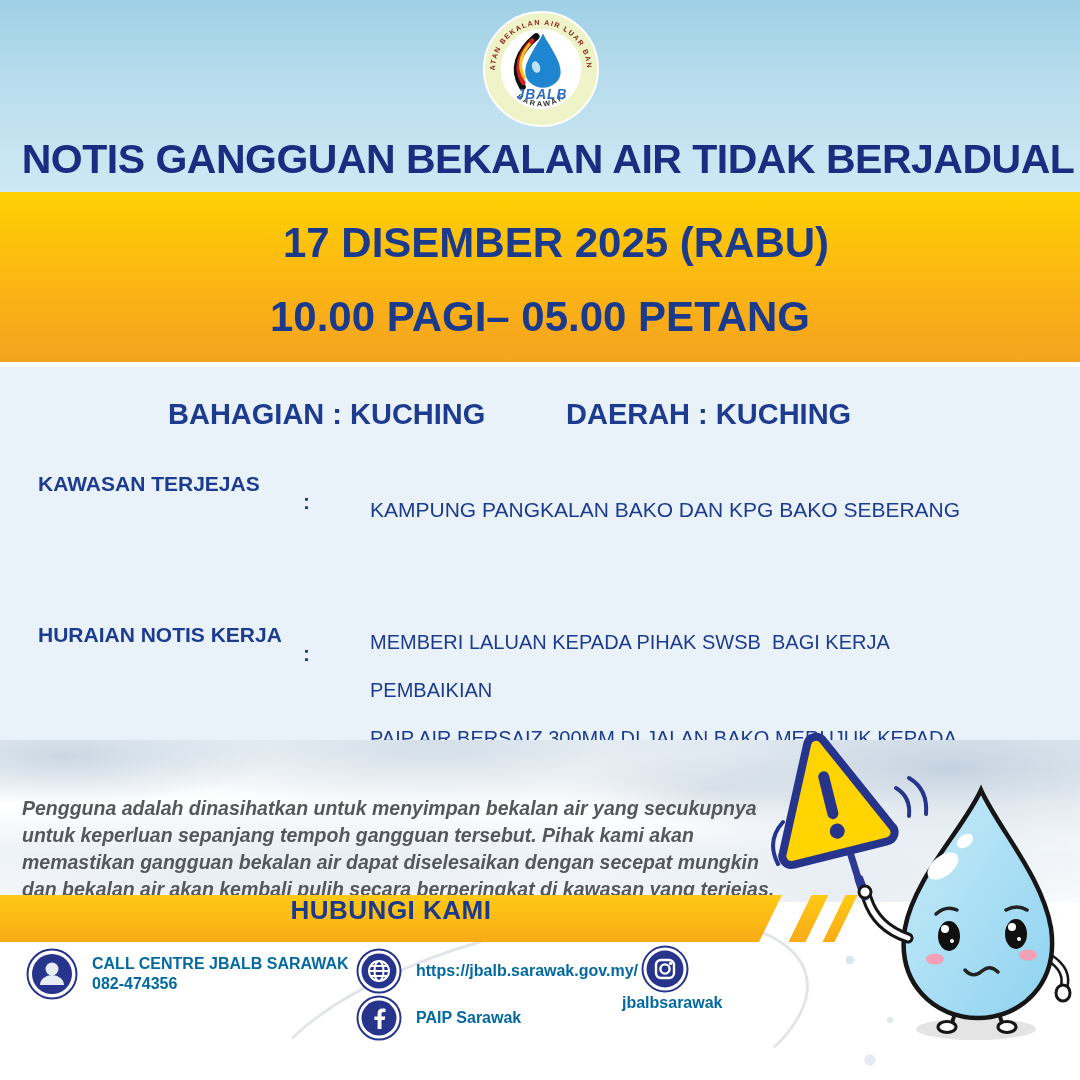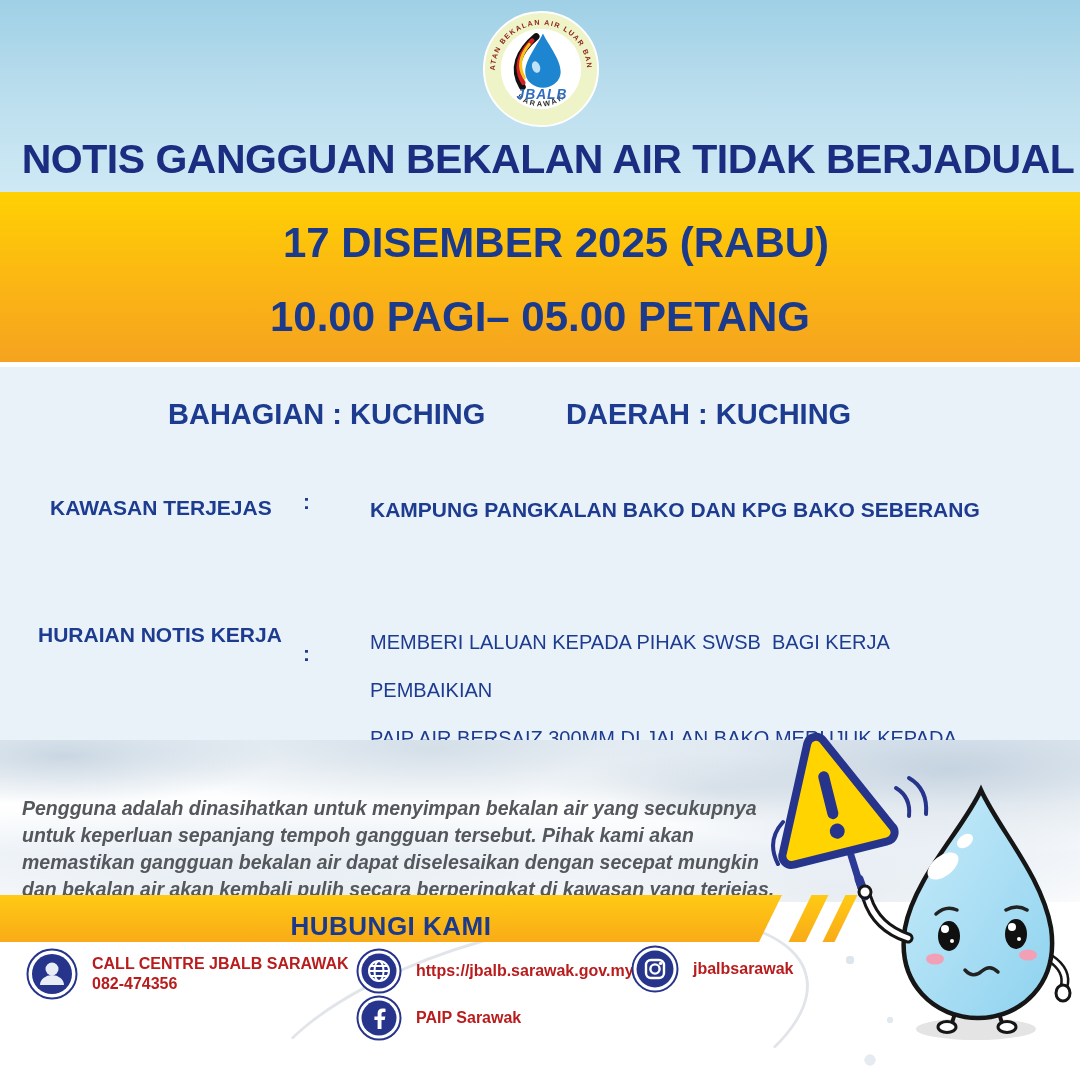--- a/index.html
+++ b/index.html
@@ -31,22 +31,22 @@
   
   .info-section{
     position:absolute;left:0;top:367px;width:1080px;height:373px;
     background:#e9f2f9;
   }
   .loc-row{position:absolute;top:398px;width:1080px;height:40px;color:#1d3b8f;font-weight:bold;font-size:29px;}
   .loc-bahagian{position:absolute;left:168px;white-space:nowrap;}
   .loc-daerah{position:absolute;left:566px;white-space:nowrap;}
   .field-label{position:absolute;left:38px;color:#1d3b8f;font-weight:bold;font-size:21px;white-space:nowrap;}
   .field-colon{position:absolute;left:303px;color:#1d3b8f;font-weight:bold;font-size:21px;}
-  .field-value{position:absolute;left:370px;color:#1d3b8f;font-weight:bold;font-size:21px;white-space:pre-wrap;}
-  .kawasan-label{top:496px;margin-left:12px;}
+  .field-value{position:absolute;left:370px;color:#1d3b8f;font-weight:normal;font-size:21px;white-space:pre-wrap;}
+  .kawasan-label{top:472px;}
   .kawasan-colon{top:490px;}
   .kawasan-value{top:498px;font-size:21px;}
   .huraian-label{top:623px;}
   .huraian-colon{top:642px;}
   .huraian-lines{position:absolute;left:370px;top:618px;width:640px;}
   .huraian-line{color:#1d3b8f;font-weight:normal;font-size:20px;line-height:48px;white-space:pre-wrap;}
   
   .water-band{
     position:absolute;left:0;top:740px;width:1080px;height:162px;
     background:
@@ -60,21 +60,21 @@
   }
   .advisory{
     position:absolute;left:22px;top:795px;width:768px;
     font-size:19.5px;font-style:italic;font-weight:600;color:#54575b;line-height:27px;
   }
   
   .hubungi-bar{
     position:absolute;left:0;top:895px;width:782px;height:47px;z-index:6;
     background:linear-gradient(180deg,#ffca14 0%,#f9ab17 100%);
     clip-path:polygon(0 0,100% 0,calc(100% - 23px) 100%,0 100%);
-    display:flex;align-items:flex-end;justify-content:center;
+    display:flex;align-items:flex-start;justify-content:center;
   }
   .hubungi-text{font-size:26px;font-weight:bold;color:#1c3a8c;letter-spacing:0.5px;}
   .bar-stripe{
     position:absolute;top:895px;height:47px;z-index:6;
     background:linear-gradient(180deg,#ffca14 0%,#f9ab17 100%);
     transform:skewX(-26deg);
   }
   .stripe-1{left:800px;width:17px;}
   .stripe-2{left:834px;width:12px;}
   
@@ -87,26 +87,26 @@
   .bubbles{
     position:absolute;left:830px;top:930px;width:250px;height:150px;z-index:1;
     background:
       radial-gradient(circle 7px at 20px 30px, rgba(190,205,218,0.5) 60%, transparent 65%),
       radial-gradient(circle 5px at 60px 90px, rgba(190,205,218,0.45) 60%, transparent 65%),
       radial-gradient(circle 9px at 40px 130px, rgba(190,205,218,0.4) 60%, transparent 65%),
       radial-gradient(circle 4px at 90px 50px, rgba(190,205,218,0.5) 60%, transparent 65%);
   }
   .contact-item{position:absolute;z-index:7;display:flex;align-items:center;}
   .contact-icon{flex:0 0 auto;}
-  .contact-text{margin-left:14px;color:#b91c1c;font-weight:bold;font-size:15px;line-height:20px;white-space:nowrap;}
+  .contact-text{margin-left:14px;color:#0369a1;font-weight:bold;font-size:15px;line-height:20px;white-space:nowrap;}
   .contact-text .big{font-size:16px;}
   .ci-call{left:26px;top:948px;}
   .ci-web{left:356px;top:948px;}
   .ci-fb{left:356px;top:995px;}
-  .ci-ig{left:631px;top:945px;}
+  .ci-ig{left:608px;top:945px;flex-direction:column;}
   
   .mascot{position:absolute;left:766px;top:724px;width:314px;height:330px;z-index:5;}
 </style>
 </head>
 <body>
 
 <div id="page">
 
   <div class="top-band">
     <div class="logo-wrap">

